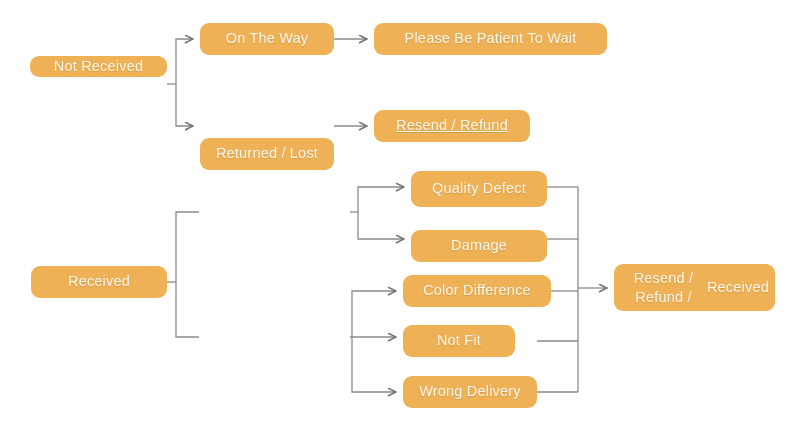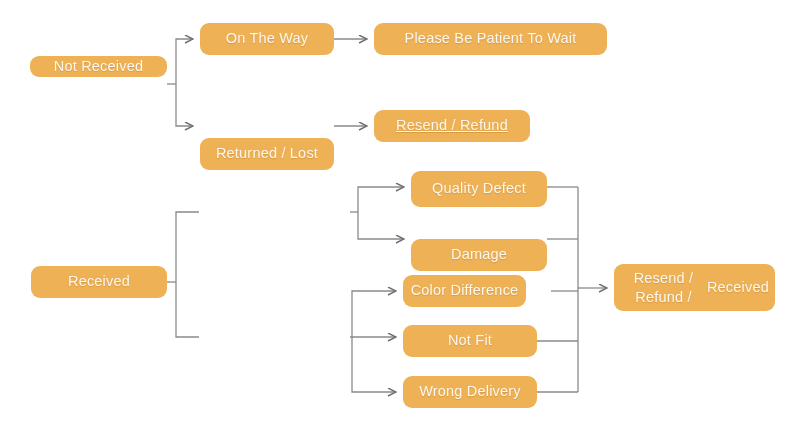--- a/index.html
+++ b/index.html
@@ -114,29 +114,29 @@
   <div class="node" style="left:31px; top:266px; width:136px; height:32px;">
     <span>Received</span>
   </div>
 
 
 
   <div class="node" style="left:411px; top:171px; width:136px; height:36px;">
     <span>Quality Defect</span>
   </div>
 
-  <div class="node" style="left:411px; top:239px; width:136px; height:32px;">
+  <div class="node" style="left:411px; top:230px; width:136px; height:32px;">
     <span>Damage</span>
   </div>
 
-  <div class="node" style="left:403px; top:275px; width:123px; height:32px;">
+  <div class="node" style="left:403px; top:275px; width:148px; height:32px;">
     <span>Color Difference</span>
   </div>
 
-  <div class="node" style="left:403px; top:325px; width:134px; height:32px;">
+  <div class="node" style="left:403px; top:325px; width:112px; height:32px;">
     <span>Not Fit</span>
   </div>
 
   <div class="node" style="left:403px; top:376px; width:134px; height:32px;">
     <span>Wrong Delivery</span>
   </div>
 
   <div class="node two-line" style="left:614px; top:264px; width:161px; height:47px; flex-direction:row;">
     <span>Resend / Refund /</span>
     <span>Received</span>

